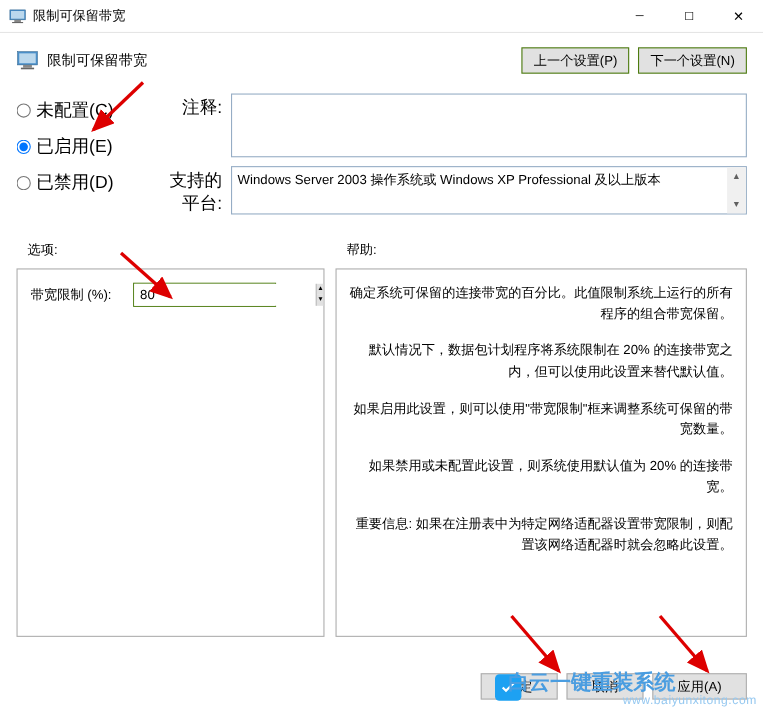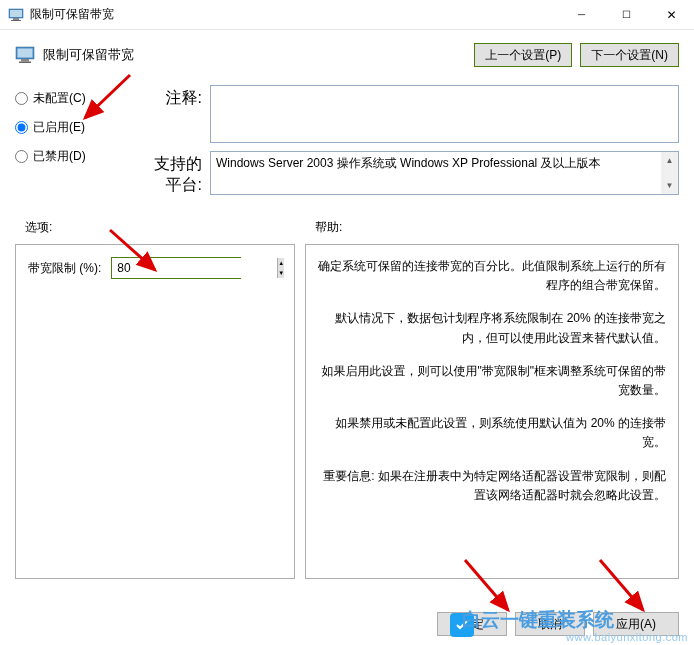--- a/index.html
+++ b/index.html
@@ -14,40 +14,40 @@
     
     .header-row { height: 40px; display: flex; align-items: center; padding: 0 15px; margin-top: 5px; }
     .header-icon { width: 20px; height: 20px; margin-right: 8px; }
     .header-text { font-size: 13px; flex: 1; }
     .nav-btn { height: 24px; padding: 0 10px; font-size: 12px; background: #e1e1e1; border: 1px solid #4d7c0f; margin-left: 8px; cursor: pointer; text-align: right; }
     
     .config-area { padding: 0 15px; display: flex; gap: 20px; margin-top: 10px; }
     .radio-col { width: 105px; padding-top: 5px; }
     .radio-row { display: flex; align-items: center; font-size: 12px; margin-bottom: 12px; }
     .radio-row input { margin-right: 5px; }
-    .radio-row label { font-size: 12px; }
+    .radio-row label { font-size: 16px; }
     
     .right-col { flex: 1; }
     .field-row { display: flex; margin-bottom: 8px; }
     .field-label { width: 70px; text-align: right; font-size: 16px; padding-right: 8px; padding-top: 3px; }
     .comment-box { flex: 1; height: 58px; border: 1px solid #96adc5; background: #fff; font-size: 12px; padding: 3px; resize: none; }
     .platform-box { flex: 1; height: 44px; border: 1px solid #96adc5; background: #fff; font-size: 12px; padding: 3px 5px; position: relative; }
     .platform-scroll { position: absolute; right: 0; top: 0; width: 17px; height: 100%; background: #f0f0f0; display: flex; flex-direction: column; justify-content: space-between; }
     .scroll-arrow { height: 17px; display: flex; align-items: center; justify-content: center; font-size: 8px; color: #606060; }
     
     .labels-row { display: flex; padding: 0 25px; margin-top: 15px; font-size: 12px; }
     .options-label { width: 290px; }
     
     .panels { display: flex; padding: 0 15px; margin-top: 8px; gap: 10px; }
     .options-panel { width: 280px; height: 335px; border: 1px solid #adadad; padding: 12px; }
     .help-panel { flex: 1; height: 335px; border: 1px solid #adadad; padding: 12px; font-size: 12px; line-height: 1.6; overflow-y: auto; text-align: right; }
     .help-panel p { margin-bottom: 14px; }
     
     .spinner-row { display: flex; align-items: center; font-size: 12px; }
-    .spinner-label { margin-right: 10px; }
+    .spinner-label { margin-right: 20px; }
     .spinner-wrap { display: flex; border: 1px solid #4d7c0f; width: 130px; height: 22px; }
     .spinner-input { flex: 1; border: none; padding: 0 5px; font-size: 12px; outline: none; }
     .spinner-btns { width: 18px; display: flex; flex-direction: column; border-left: 1px solid #adadad; }
     .spin-btn { flex: 1; display: flex; align-items: center; justify-content: center; font-size: 6px; background: #e1e1e1; cursor: pointer; }
     
     .footer { position: absolute; bottom: 0; left: 0; right: 0; height: 42px; display: flex; align-items: center; justify-content: flex-end; padding: 0 15px; gap: 8px; }
     .footer-btn { height: 24px; padding: 0 22px; font-size: 12px; background: #e1e1e1; border: 1px solid #adadad; cursor: pointer; }
     
     .arrow { position: absolute; pointer-events: none; }
     .watermark { position: absolute; bottom: 2px; right: 6px; font-size: 11px; color: #95c8f0; letter-spacing: 0.5px; font-family: Arial, sans-serif; }

